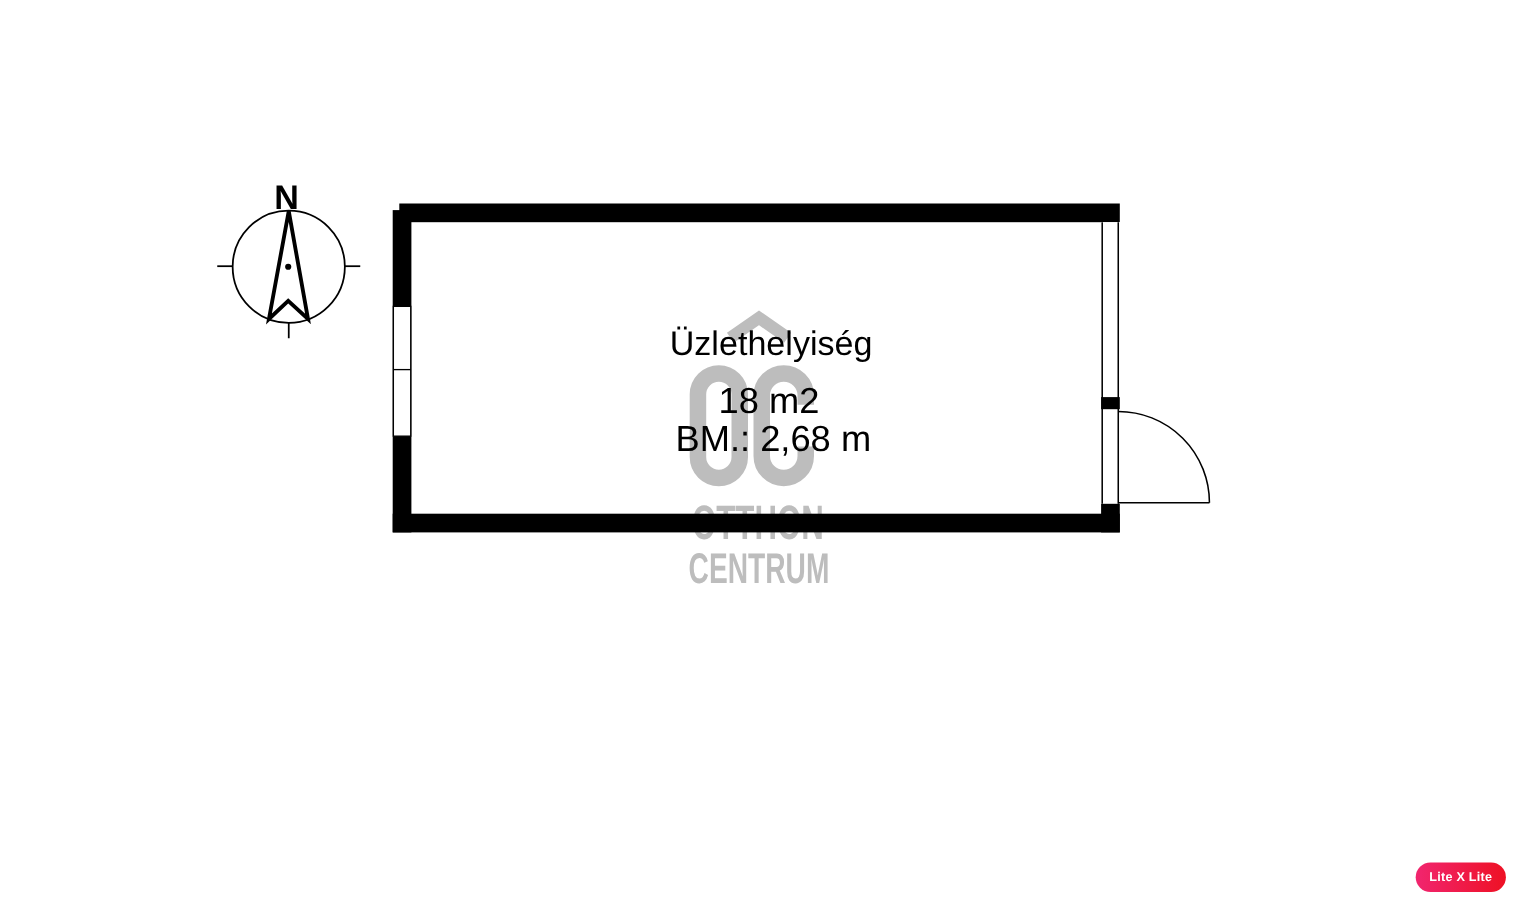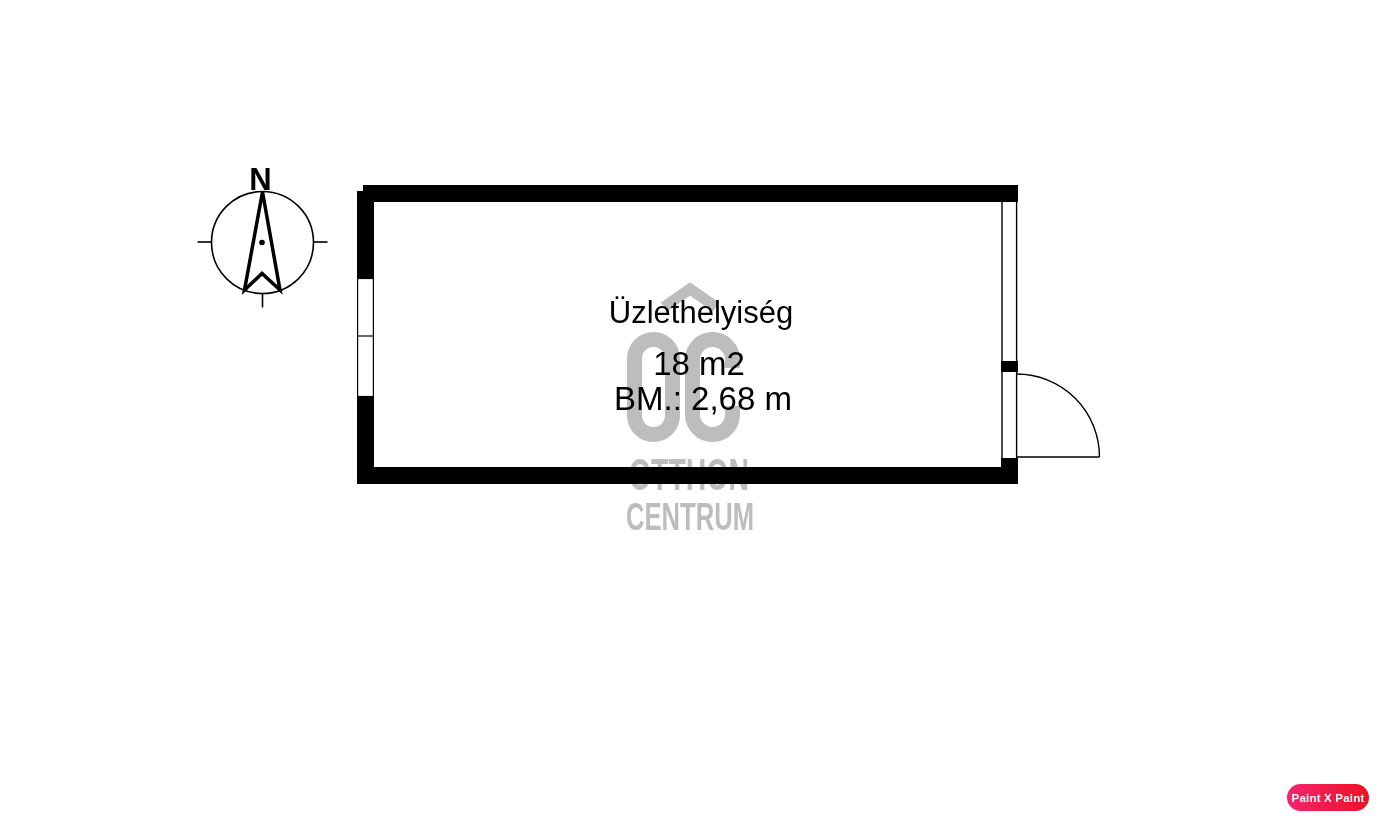--- a/index.html
+++ b/index.html
@@ -63,16 +63,16 @@
       <line x1="197.5" y1="242" x2="211.5" y2="242" stroke="#000000" stroke-width="1.6"></line>
       <line x1="313.5" y1="242" x2="327.5" y2="242" stroke="#000000" stroke-width="1.6"></line>
       <line x1="262.5" y1="293.5" x2="262.5" y2="307.5" stroke="#000000" stroke-width="1.6"></line>
       <polygon points="262.5,192 280,290 262,273.5 244.5,290" fill="#ffffff" stroke="#000000" stroke-width="3.5" stroke-linejoin="miter"></polygon>
       <circle cx="262" cy="242.5" r="2.8" fill="#000000"></circle>
       <text x="260.5" y="190" text-anchor="middle" font-size="31" font-weight="bold" fill="#000000">N</text>
     </g>
   </svg>
 
   <div class="badge" style="background: linear-gradient(90deg, rgb(241, 37, 111), rgb(238, 17, 36));">
-    <span style="color: rgb(255, 255, 255);">Paint X Paint</span>
+    <span style="color: rgb(255, 255, 255);">Lite X Lite</span>
   </div>
 
 </div>
 
 </body></html>

